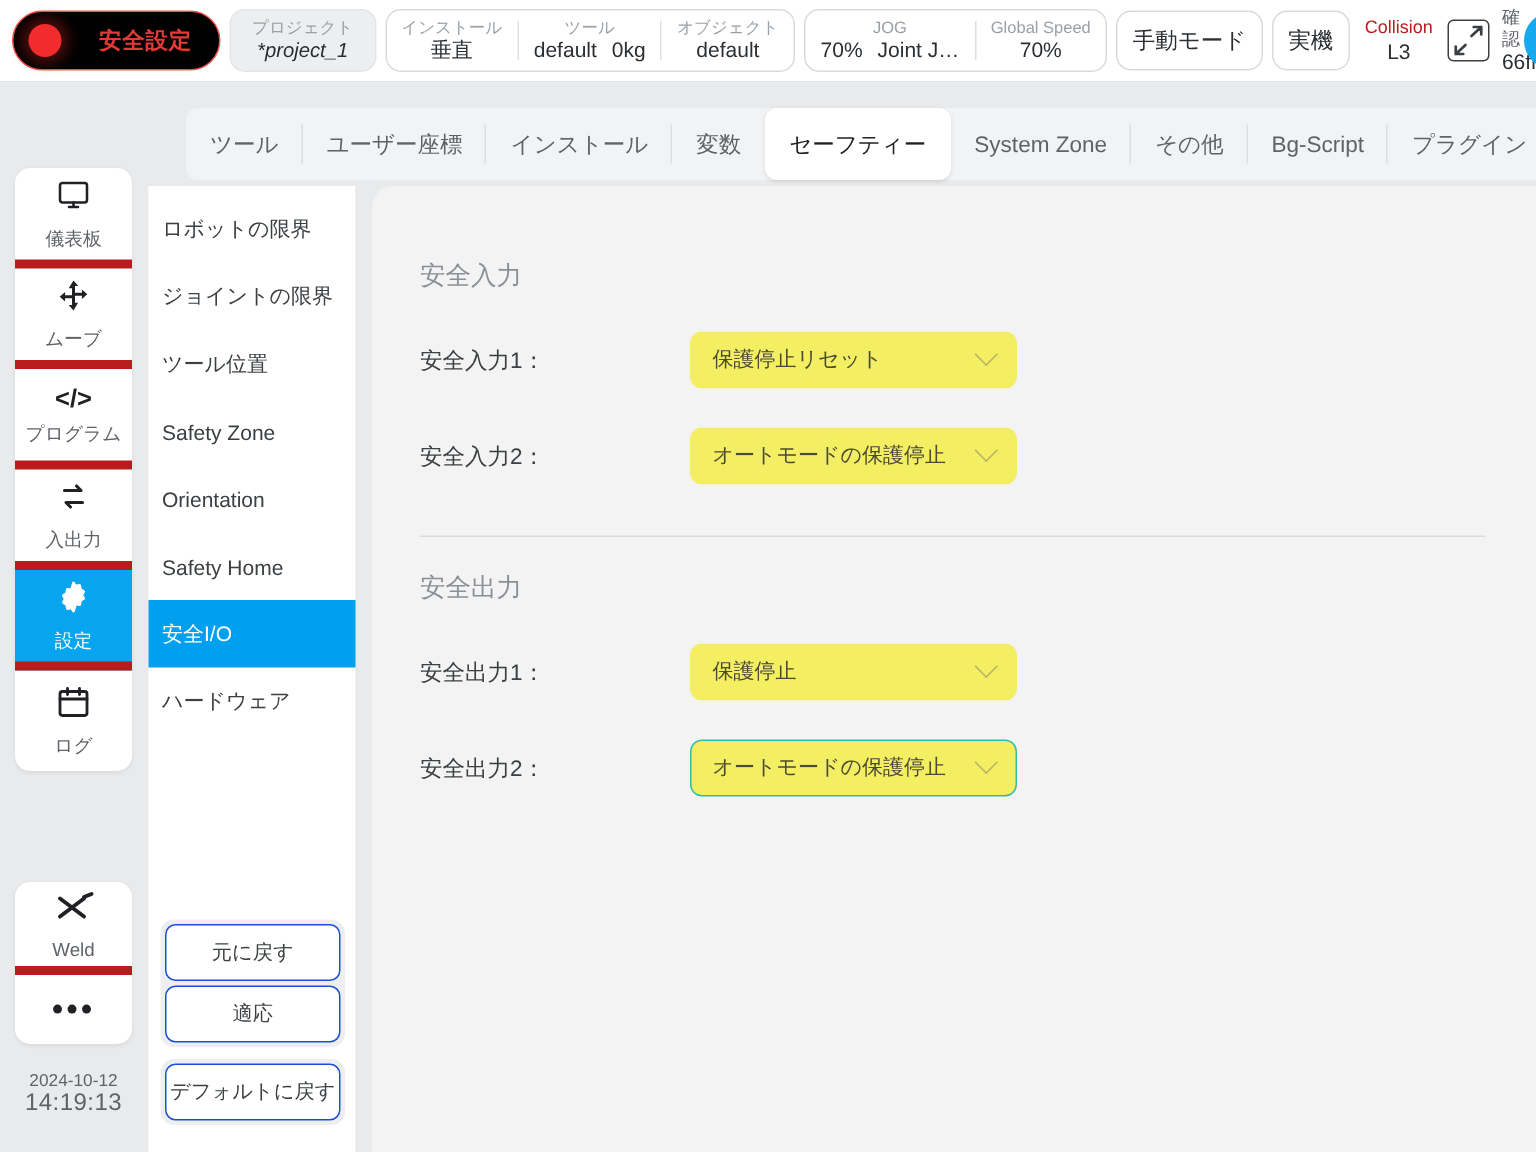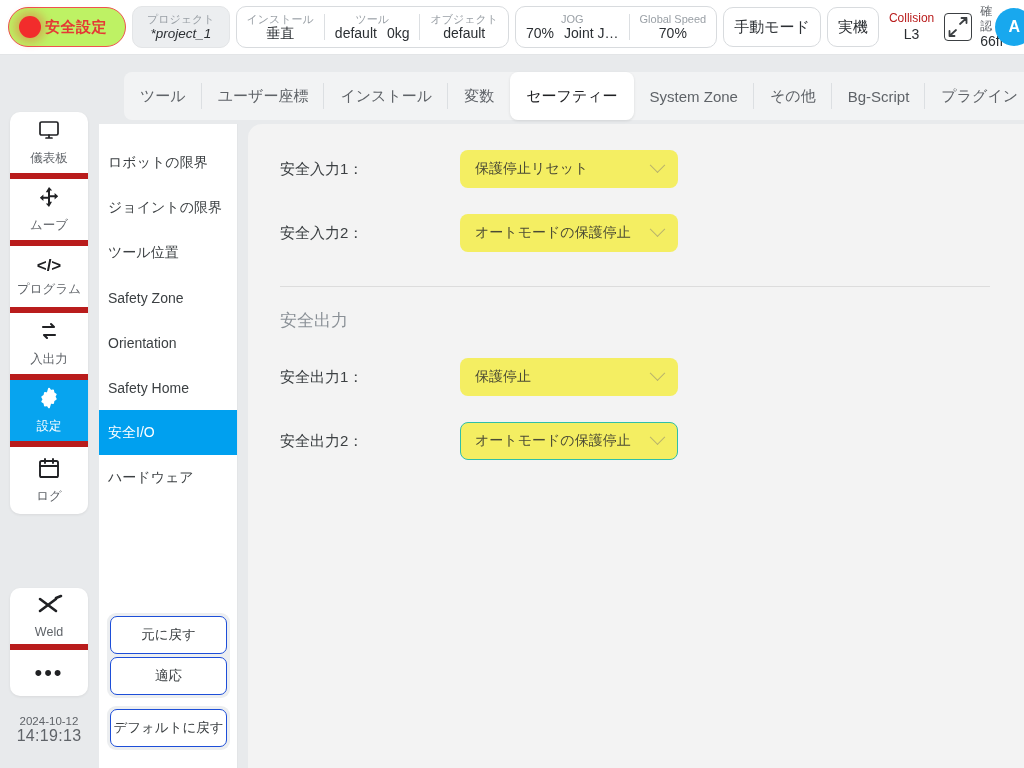--- a/index.html
+++ b/index.html
@@ -14,24 +14,24 @@
   
   .topbar {
     position: absolute; top: 0; left: 0; width: 1024px; height: 55px;
     background: #ffffff;
     display: flex; align-items: center;
     padding: 0 4px 0 8px;
     gap: 6px;
     border-bottom: 1px solid #e3e5e7;
   }
   .safety-badge {
-    display: flex; align-items: center; gap: 4px;
+    display: flex; align-items: center; gap: 25px;
     border: 1.5px solid #ef5350; border-radius: 22px;
     height: 40px; padding: 0 18px 0 10px;
-    background: #bef264;
+    background: #000000;
     flex: none;
     text-align: center;
   }
   .safety-dot {
     width: 22px; height: 22px; border-radius: 50%;
     background: #f22c2c;
     box-shadow: 0 0 9px 5px rgba(242,44,44,0.30);
   }
   .safety-label { color: #e53935; font-size: 15px; font-weight: 700; letter-spacing: .5px; }
 
@@ -125,21 +125,21 @@
     box-shadow: 0 1px 3px rgba(0,0,0,0.10); z-index: 2;
   }
   .tab.active:after { display: none; }
   .tab.pre-active:after { display: none; }
 
   
   .navpanel {
     position: absolute; left: 99px; top: 124px; width: 139px; height: 644px;
     background: #fff; border-right: 1px solid #e3e5e7;
   }
-  .nav-list { padding-top: 16px; }
+  .nav-list { padding-top: 6px; }
   .nav-item {
     height: 45px; display: flex; align-items: center;
     padding-left: 9px; font-size: 14px; color: #3c4043; white-space: nowrap;
   }
   .nav-item.active { background: #00a0ef; color: #fff; }
   .nav-actions { position: absolute; left: 8px; bottom: 10px; width: 123px; }
   .act-group { background: #eceef0; border-radius: 9px; padding: 3px; margin-bottom: 8px; }
   .act-btn {
     height: 38px; background: #fff; border: 1px solid #1d4ed8; border-radius: 7px;
     display: flex; align-items: center; justify-content: center;
@@ -388,20 +388,21 @@
         <div class="act-btn">適応</div>
       </div>
       <div class="act-group">
         <div class="act-btn">デフォルトに戻す</div>
       </div>
     </div>
   </div>
 
   <div class="content">
 
+    <div class="sec-title">安全入力</div>
 
     <div class="field-row">
       <span class="field-label">安全入力1：</span>
       <div class="dropdown">
         <span class="dd-text">保護停止リセット</span>
         <span class="chev"></span>
       </div>
     </div>
 
     <div class="field-row">

